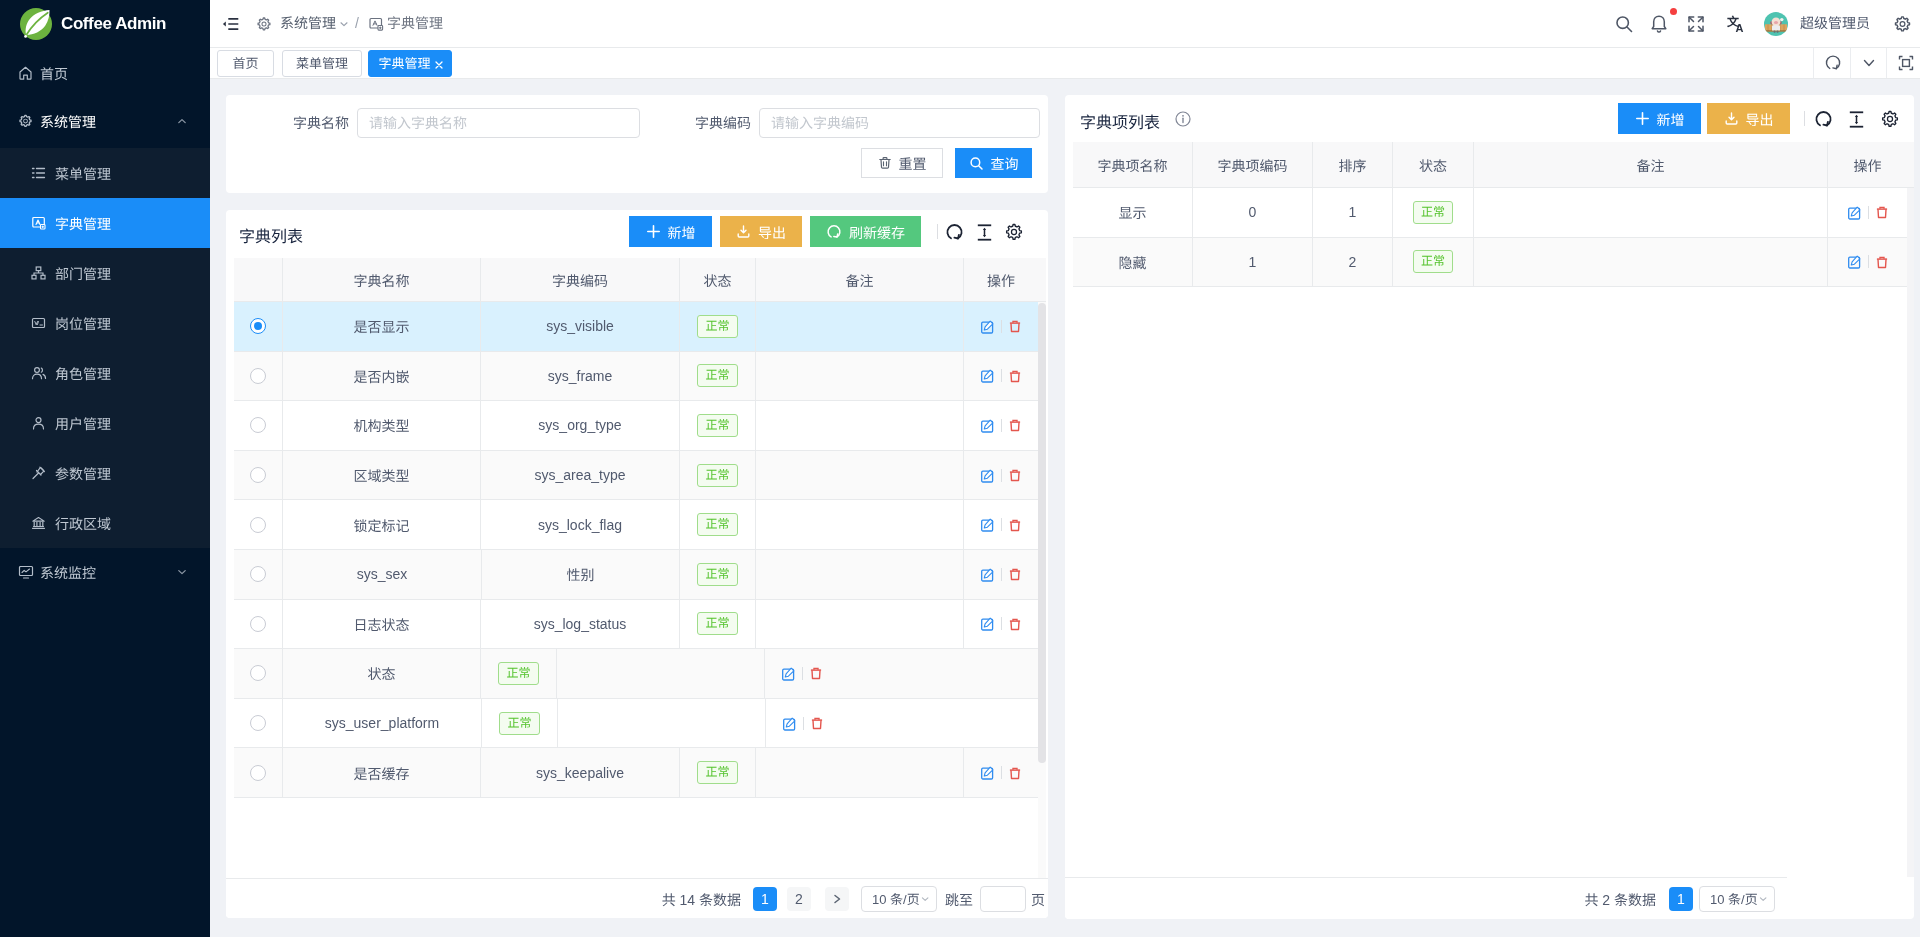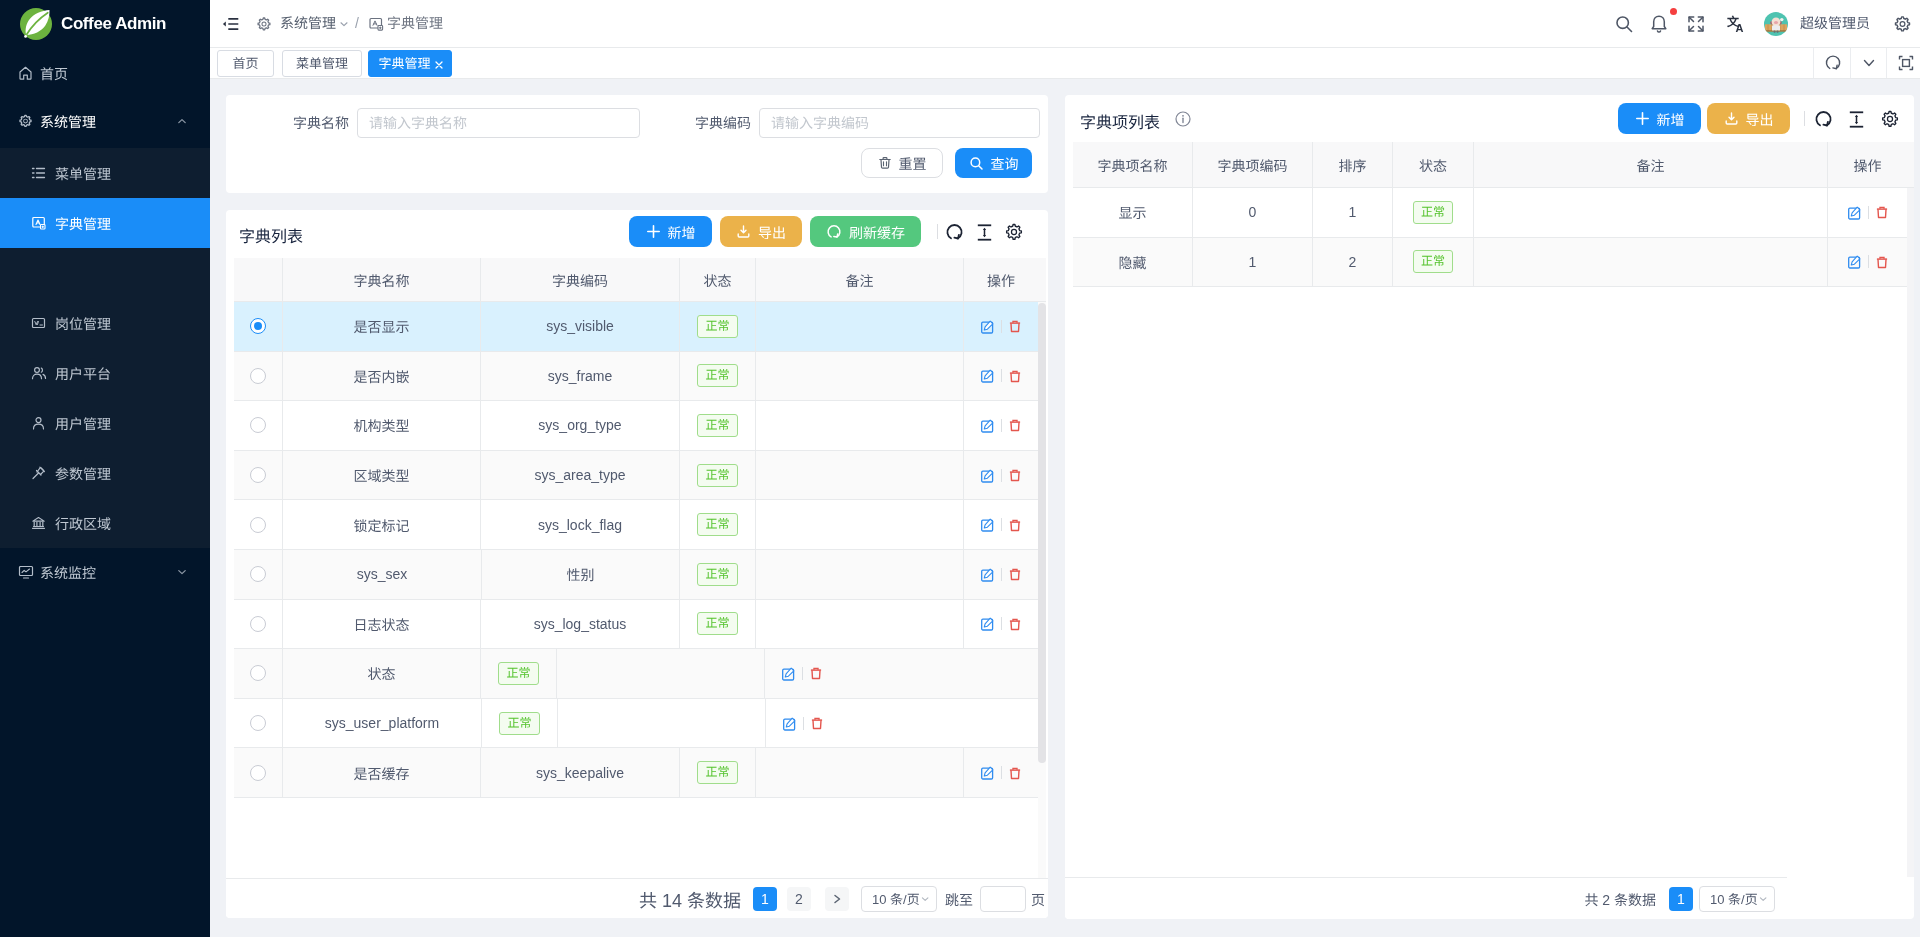--- a/index.html
+++ b/index.html
@@ -28,21 +28,21 @@
 .tab{position:absolute;top:2px;height:27px;line-height:25px;background:#fff;border:1px solid #d8dce3;border-radius:3px;font-size:13px;color:#515a6e;text-align:center}
 .tab.active{background:#1a8df8;border-color:#1a8df8;color:#fff}
 .tbtn{position:absolute;top:0;height:30px;border-left:1px solid #ebedf0}
 
 .card{position:absolute;background:#fff;border-radius:4px}
 #card1{left:226px;top:95px;width:822px;height:98px}
 #card2{left:226px;top:210px;width:822px;height:708px}
 #card3{left:1065px;top:95px;width:849px;height:824px}
 .flabel{position:absolute;top:13px;height:30px;line-height:30px;text-align:right;font-size:14px;color:#515a6e}
 .finput{position:absolute;top:13px;height:30px;border:1px solid #dcdee2;border-radius:4px;background:#fff;line-height:28px;padding-left:11px;font-size:14px;color:#c2c7ce}
-.btn{position:absolute;border-radius:8px;display:flex;align-items:center;justify-content:center;font-size:14px;gap:7px}
+.btn{position:absolute;border-radius:0;display:flex;align-items:center;justify-content:center;font-size:14px;gap:7px}
 .btn-plain{background:#fff;border:1px solid #dcdee2;color:#515a6e}
 .btn-blue{background:#1a8df8;color:#fff}
 .btn-yellow{background:#ebb24a;color:#fff}
 .btn-green{background:#54c87e;color:#fff}
 .ctitle{position:absolute;font-size:16px;font-weight:400;color:#17233d}
 .hdivider{position:absolute;width:1px;height:15px;background:#dcdee2}
 .hicon{position:absolute}
 
 .table{position:absolute;font-size:14px;color:#515a6e}
 .th{display:flex;background:#f8f8f9;border-bottom:1px solid #e8eaec}
@@ -121,39 +121,50 @@
         <span class="mic">
           <svg width="16" height="16" viewBox="0 0 16 16" fill="none">
             <rect x="1.8" y="2.5" width="11.5" height="9.5" rx="1" stroke="#ffffff" stroke-width="1.2"></rect>
             <path d="M5 9.5 L7 5 L9 9.5 M5.8 8 H8.2" stroke="#ffffff" stroke-width="1.1" stroke-linecap="round" stroke-linejoin="round"></path>
             <rect x="9.5" y="9.5" width="4.5" height="4.5" rx="0.8" fill="#1a8df8" stroke="#ffffff" stroke-width="1.1"></rect>
             <path d="M11.75 10.6 V13 M10.6 11.8 H12.9" stroke="#ffffff" stroke-width="1"></path>
           </svg>
         </span>
         <span class="mtx">字典管理</span>
       </div>
+    <div class="smitem" style="top:100px">
+        <span class="mic">
+          <svg width="15" height="15" viewBox="0 0 15 15" fill="none">
+            <rect x="5.2" y="1.5" width="4.6" height="3.6" stroke="#b3bdc9" stroke-width="1.2"></rect>
+            <rect x="1" y="9.8" width="4" height="3.6" stroke="#b3bdc9" stroke-width="1.2"></rect>
+            <rect x="10" y="9.8" width="4" height="3.6" stroke="#b3bdc9" stroke-width="1.2"></rect>
+            <path d="M7.5 5.2 V7.5 M3 9.8 V7.5 H12 V9.8" stroke="#b3bdc9" stroke-width="1.2"></path>
+          </svg>
+        </span>
+        <span class="mtx">部门管理</span>
+      </div>
     <div class="smitem" style="top:150px">
         <span class="mic">
           <svg width="15" height="15" viewBox="0 0 15 15" fill="none">
             <rect x="1.5" y="3" width="12" height="9" rx="1" stroke="#b3bdc9" stroke-width="1.2"></rect>
             <path d="M3.8 6 L5.2 9 M5.2 9 L6.6 6 M6.5 9 L7.4 6" stroke="#b3bdc9" stroke-width="1" stroke-linecap="round"></path>
             <path d="M9 9.5 H11.5" stroke="#b3bdc9" stroke-width="1" stroke-linecap="round"></path>
           </svg>
         </span>
         <span class="mtx">岗位管理</span>
       </div>
     <div class="smitem" style="top:200px">
         <span class="mic">
           <svg width="16" height="15" viewBox="0 0 16 15" fill="none">
             <circle cx="6" cy="4.6" r="2.4" stroke="#b3bdc9" stroke-width="1.2"></circle>
             <path d="M1.5 13.2 C1.5 10.4 3.4 8.6 6 8.6 C8.6 8.6 10.5 10.4 10.5 13.2" stroke="#b3bdc9" stroke-width="1.2" stroke-linecap="round"></path>
             <path d="M10.3 2.6 a2.4 2.4 0 0 1 0 4.1 M12 8.9 c1.6 .7 2.5 2.2 2.5 4.1" stroke="#b3bdc9" stroke-width="1.2" stroke-linecap="round"></path>
           </svg>
         </span>
-        <span class="mtx">用户平台</span>
+        <span class="mtx">角色管理</span>
       </div>
     <div class="smitem" style="top:250px">
         <span class="mic">
           <svg width="15" height="15" viewBox="0 0 15 15" fill="none">
             <circle cx="7.5" cy="4.6" r="2.5" stroke="#b3bdc9" stroke-width="1.2"></circle>
             <path d="M2.5 13.5 C2.5 10.5 4.6 8.7 7.5 8.7 C10.4 8.7 12.5 10.5 12.5 13.5" stroke="#b3bdc9" stroke-width="1.2" stroke-linecap="round"></path>
           </svg>
         </span>
         <span class="mtx">用户管理</span>
       </div>
@@ -620,21 +631,21 @@
               <path d="M3 4.4 L3.5 12.5 H10.5 L11 4.4" stroke="#e4564e" stroke-width="1.4" stroke-linejoin="round" fill="none"></path>
             </svg>
           </span>
         </div>
       </div>
   </div>
   <div class="sbar" style="left:812px;top:48px;width:8px;height:44px;background:#f8f8f9;border-bottom:1px solid #e8eaec"></div>
   <div class="sbar" style="left:812px;top:92px;width:8px;height:576px"></div>
   <div class="sthumb" style="left:812px;top:93px;width:8px;height:460px"></div>
   <div class="pgbar" style="width:822px;height:40px;gap:0">
-    <span style="font-size:18px;color:#515a6e">共 14 条数据</span>
+    <span style="font-size:14px;color:#515a6e">共 14 条数据</span>
     <span class="pg on" style="margin-left:12px;width:23px">1</span>
     <span class="pg gray" style="margin-left:10px;width:23px">2</span>
     <span class="pg gray" style="margin-left:14px;width:23px">
         <svg width="12" height="12" viewBox="0 0 12 12" fill="none">
           <path d="M4 2.5 L8.5 6 L4 9.5" stroke="#5b6472" stroke-width="1.5" stroke-linecap="round" stroke-linejoin="round"></path>
         </svg>
       </span>
     <span class="psel" style="margin-left:12px;width:76px;padding:0 6px 0 10px;justify-content:space-between">10 条/页<svg width="12" height="12" viewBox="0 0 12 12" fill="none">
           <path d="M2.8 4.6 L6 7.6 L9.2 4.6" stroke="#b0b6bf" stroke-width="1.3" stroke-linecap="round" stroke-linejoin="round"></path>
         </svg></span>

